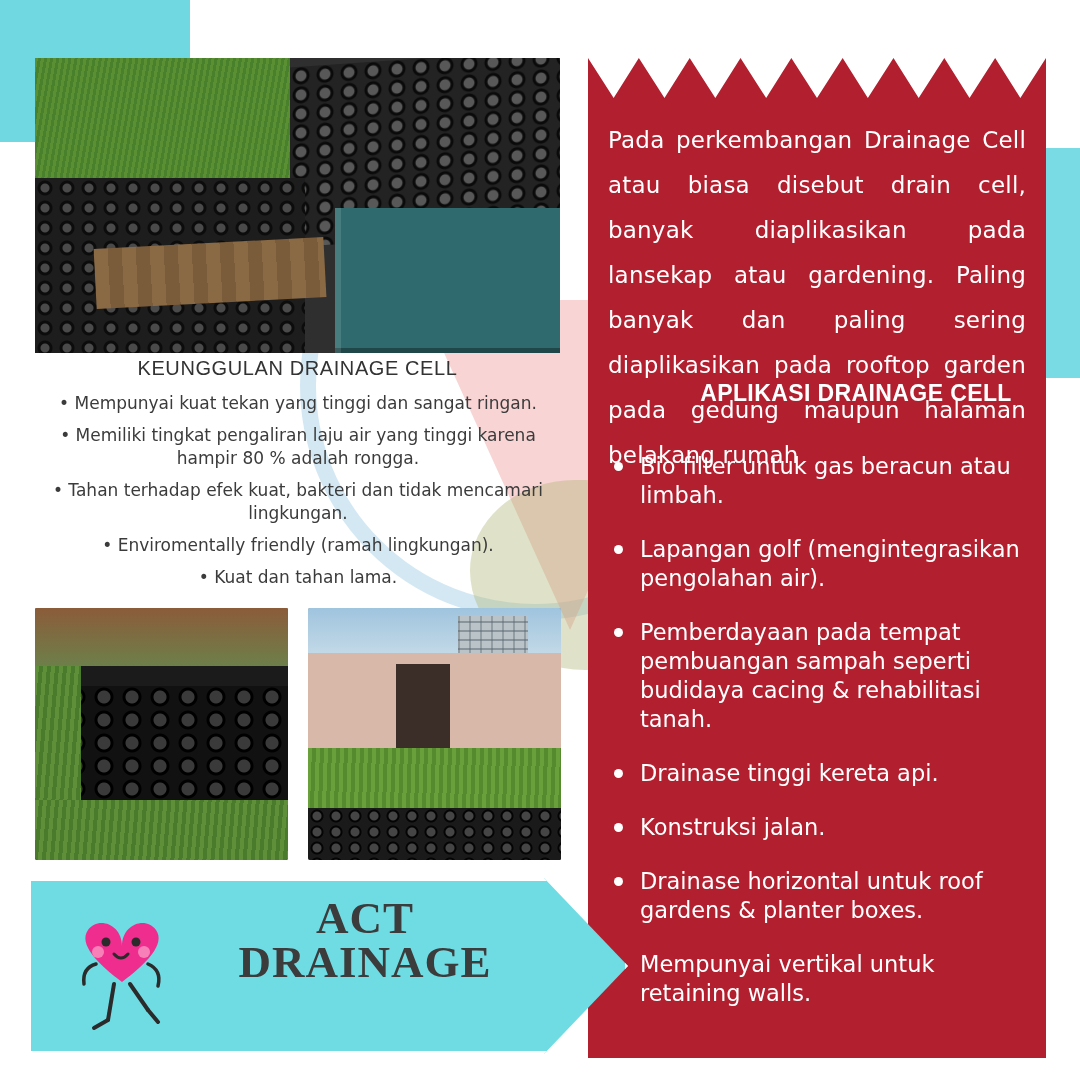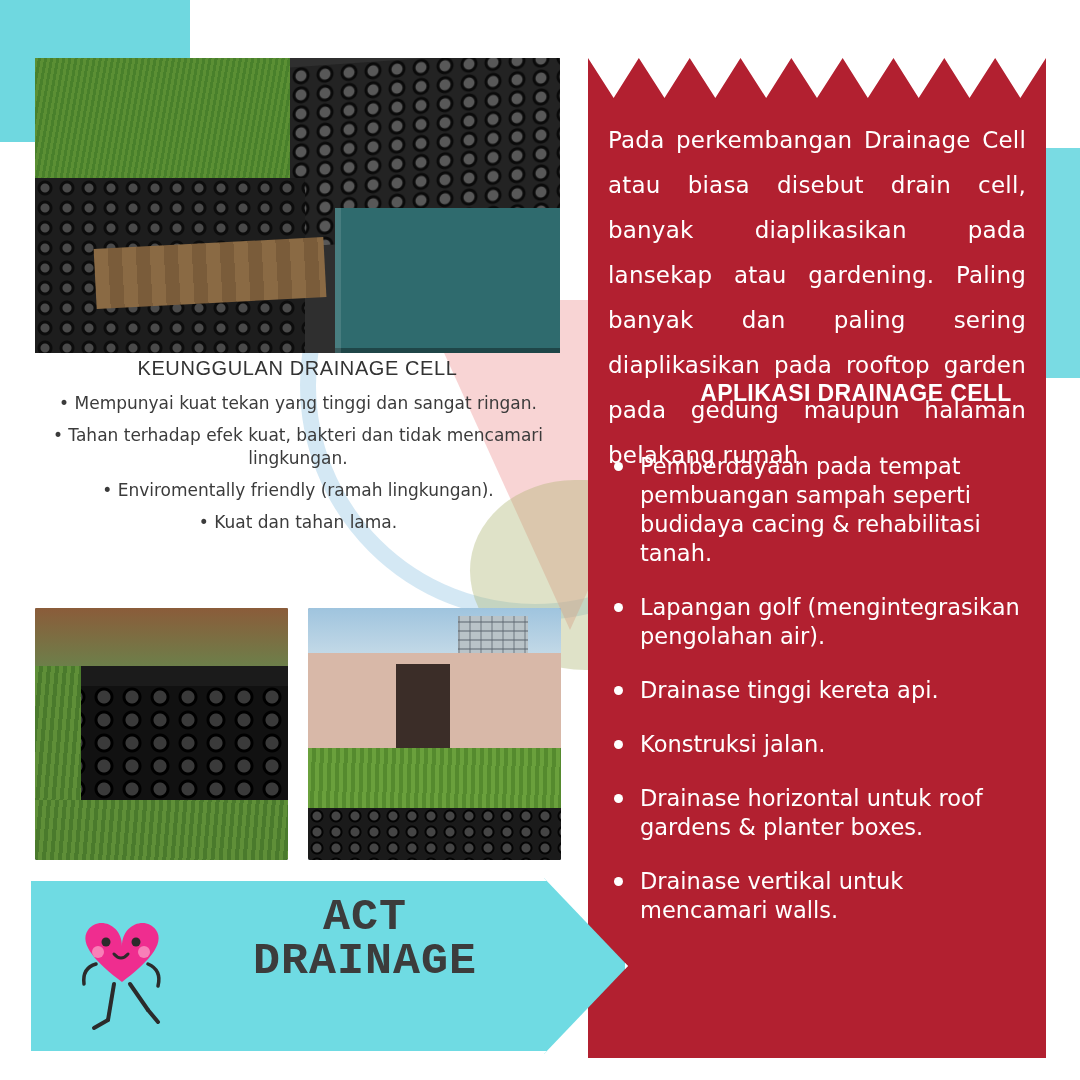--- a/index.html
+++ b/index.html
@@ -296,21 +296,21 @@
   .brand-text {
     position: absolute;
     left: 200px; top: 896px;
     width: 330px;
     text-align: center;
     color: #3c3c3c;
     font-weight: bold;
     font-size: 45px;
     line-height: 44px;
     letter-spacing: 1px;
-    font-family: Liberation Mono, monospace;
+    font-family: Liberation Serif, serif;
   }
   .mascot {
     position: absolute;
     left: 62px; top: 898px;
     width: 120px; height: 140px;
   }
 </style>
 </head>
 <body>
 
@@ -328,20 +328,21 @@
     <div class="tp-grass"></div>
     <div class="tp-cell-a"></div>
     <div class="tp-wood"></div>
     <div class="tp-teal-cell"></div>
   </div>
 
   <div class="left-title">KEUNGGULAN DRAINAGE CELL</div>
 
   <ul class="adv-list">
     <li>• Mempunyai kuat tekan yang tinggi dan sangat ringan.</li>
+    <li>• Memiliki tingkat pengaliran laju air yang tinggi karena hampir 80 % adalah rongga.</li>
     <li>• Tahan terhadap efek kuat, bakteri dan tidak mencamari lingkungan.</li>
     <li>• Enviromentally friendly (ramah lingkungan).</li>
     <li>• Kuat dan tahan lama.</li>
   </ul>
 
   <div class="photo-bl">
     <div class="bl-wall"></div>
     <div class="bl-grass-top"></div>
     <div class="bl-cells"></div>
     <div class="bl-grass-left"></div>
@@ -358,26 +359,27 @@
   </div>
 
   <div class="red-panel"></div>
   <div class="red-zig"></div>
 
   <div class="red-intro">Pada perkembangan Drainage Cell atau biasa disebut drain cell, banyak diaplikasikan pada lansekap atau gardening. Paling banyak dan paling sering diaplikasikan pada rooftop garden pada gedung maupun halaman belakang rumah</div>
 
   <div class="red-heading">APLIKASI DRAINAGE CELL</div>
 
   <ul class="app-list">
+    <li>Bio filter untuk gas beracun atau limbah.</li>
+    <li>Lapangan golf (mengintegrasikan pengolahan air).</li>
     <li>Pemberdayaan pada tempat pembuangan sampah seperti budidaya cacing &amp; rehabilitasi tanah.</li>
-    <li>Lapangan golf (mengintegrasikan pengolahan air).</li>
     <li>Drainase tinggi kereta api.</li>
     <li>Konstruksi jalan.</li>
     <li>Drainase horizontal untuk roof gardens &amp; planter boxes.</li>
-    <li>Drainase vertikal untuk mencamari walls.</li>
+    <li>Mempunyai vertikal untuk retaining walls.</li>
   </ul>
 
   <div class="brand-banner"></div>
 
   <svg class="mascot" viewBox="0 0 120 140">
     <path d="M60 48 C60 26 84 18 94 32 C104 46 84 66 60 84 C36 66 16 46 26 32 C36 18 60 26 60 48 Z" fill="#ef2d8f"></path>
     <circle cx="44" cy="44" r="4.5" fill="#2b2b2b"></circle>
     <circle cx="74" cy="44" r="4.5" fill="#2b2b2b"></circle>
     <circle cx="36" cy="54" r="6" fill="#f98fc0" opacity="0.85"></circle>
     <circle cx="82" cy="54" r="6" fill="#f98fc0" opacity="0.85"></circle>

